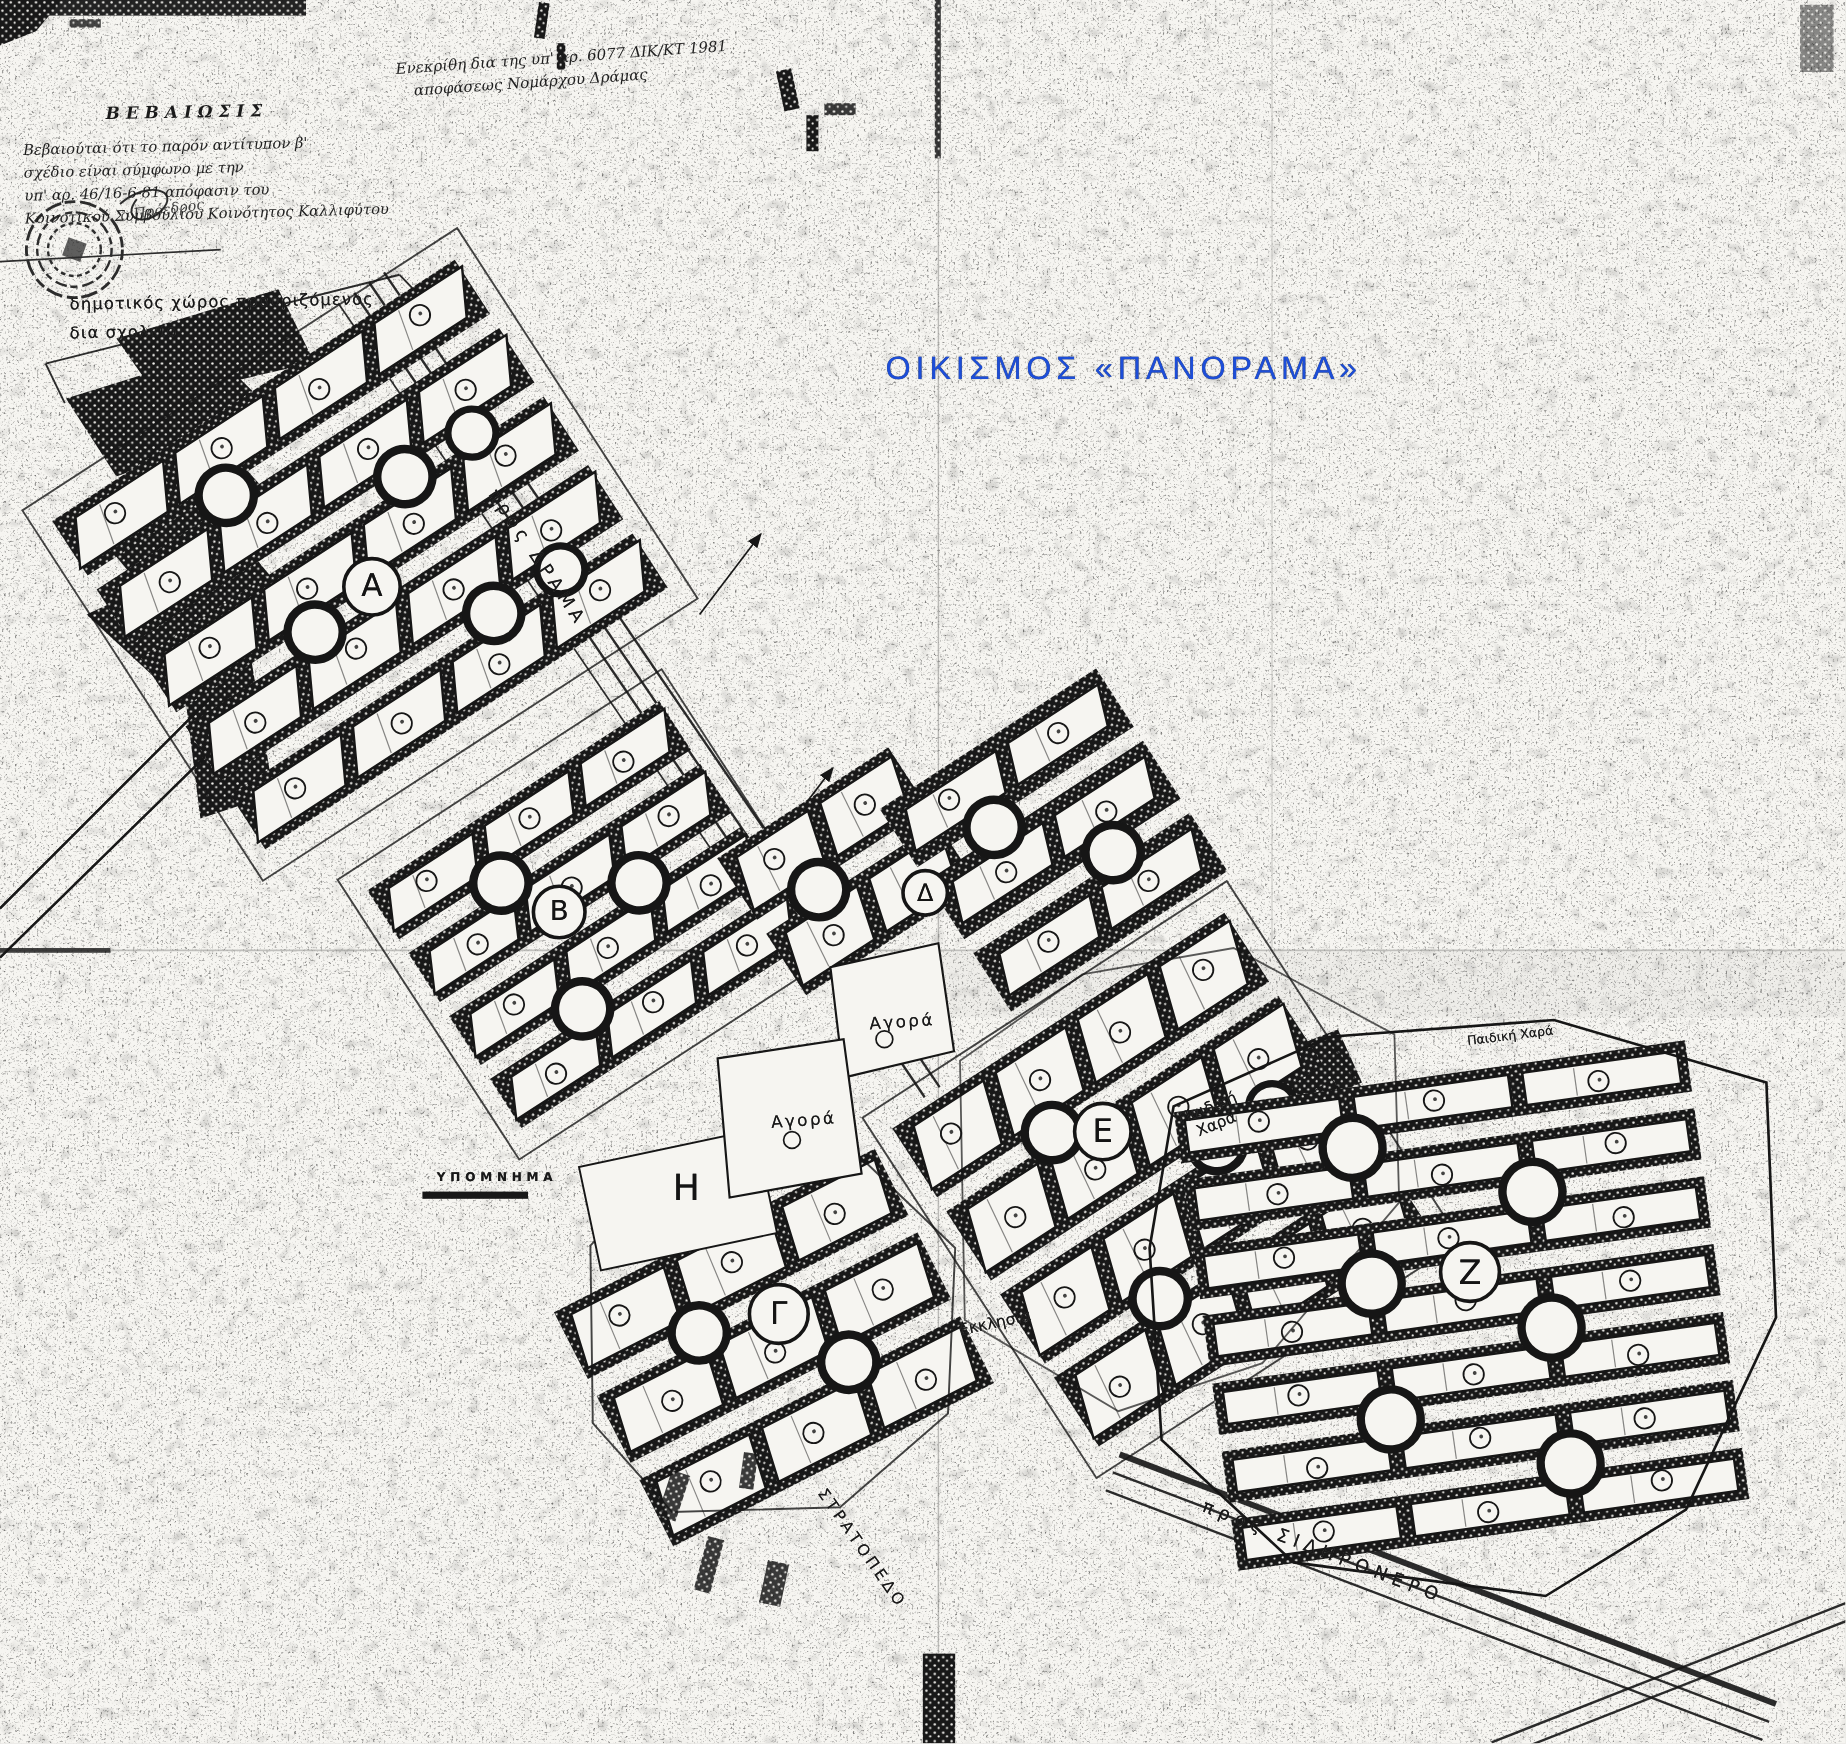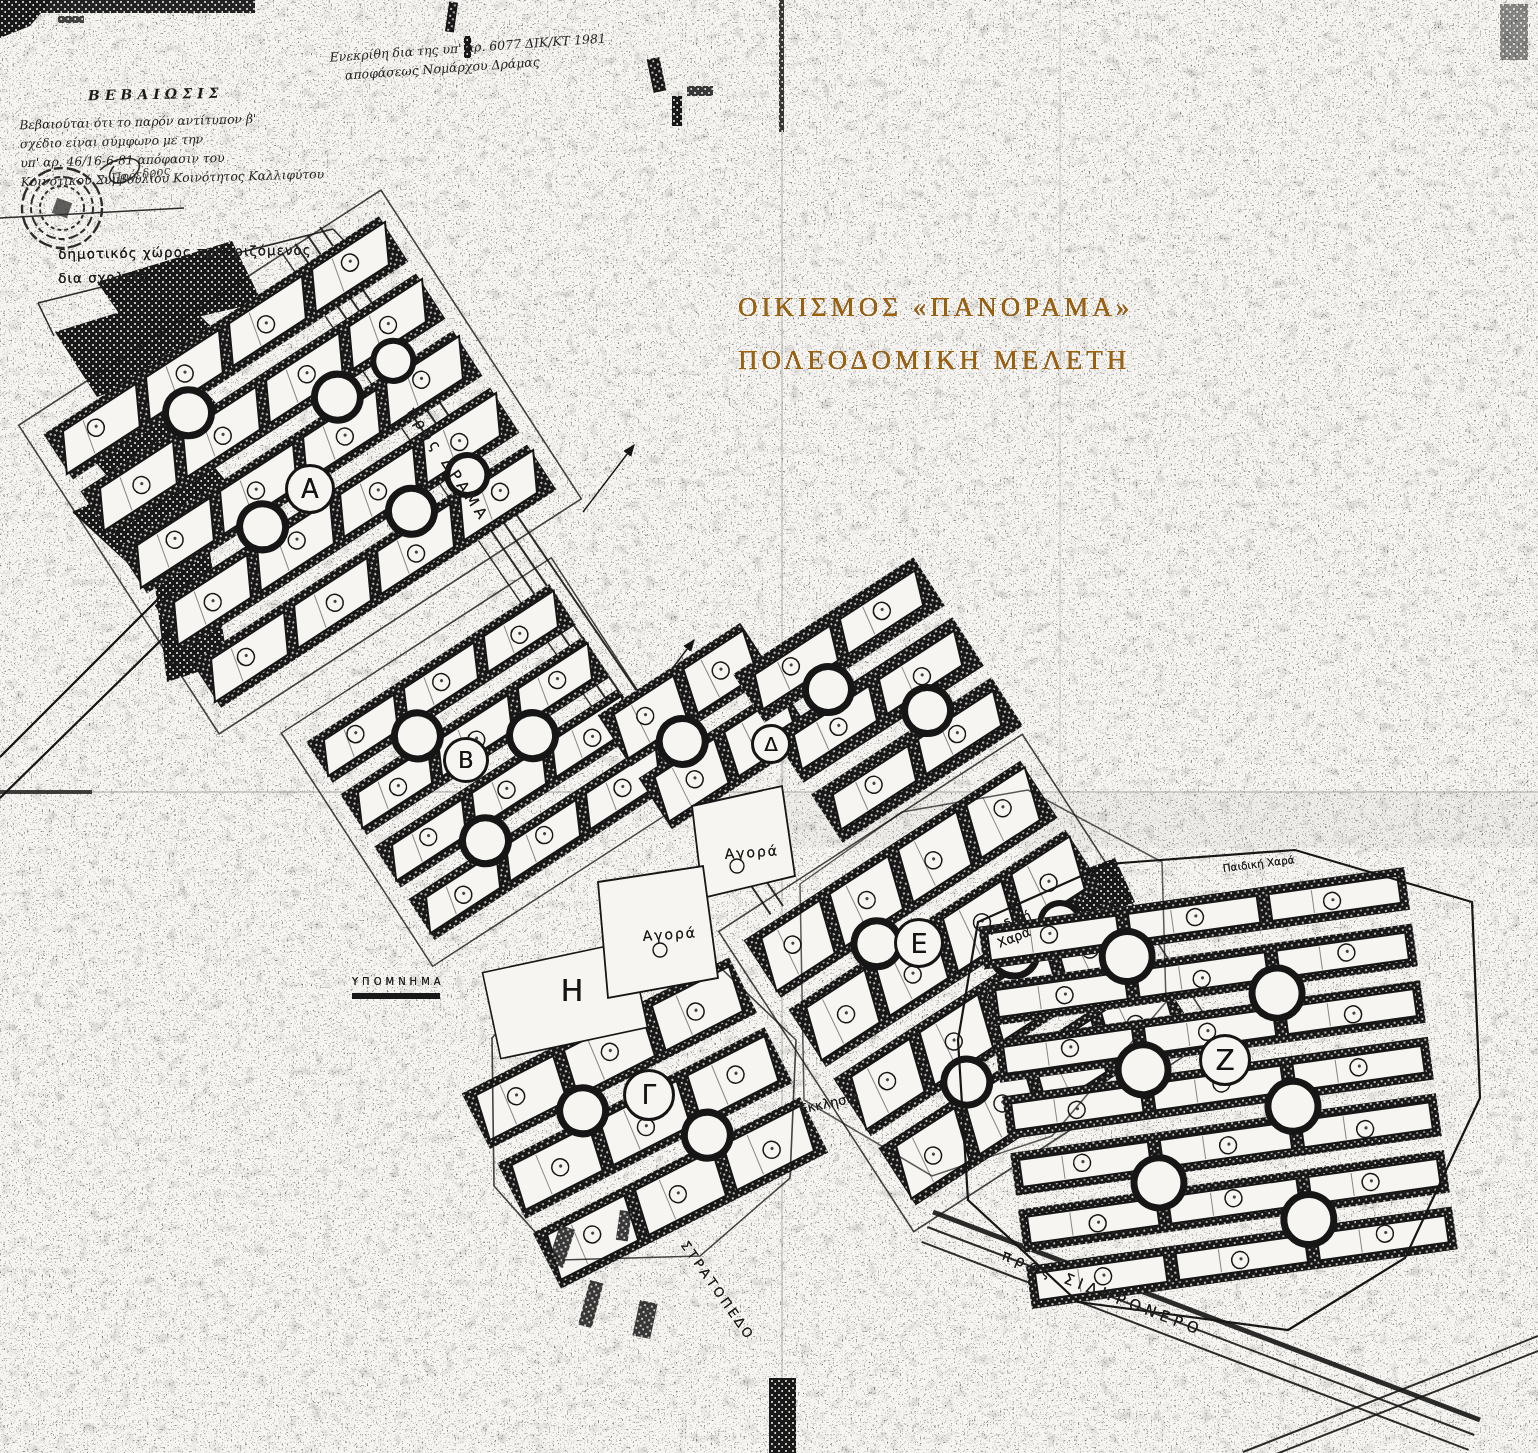--- a/index.html
+++ b/index.html
@@ -5,21 +5,21 @@
   html,body{margin:0;padding:0;background:#e8e7e3;}
   .page{position:relative;width:1538px;height:1453px;background:#f6f5f1;overflow:hidden;
         font-family:"DejaVu Sans",sans-serif;}
   .abs{position:absolute;}
   svg{position:absolute;left:0;top:0;}
   .hand{font-family:"DejaVu Serif",serif;font-style:italic;color:#1f1f1f;line-height:1.55;}
   .hand-title{font-family:"DejaVu Serif",serif;font-style:italic;font-weight:bold;
               letter-spacing:5px;color:#1b1b1b;}
   .mlabel{font-family:"DejaVu Sans",sans-serif;color:#191919;white-space:nowrap;
           text-shadow:0 0 0.5px #444;transform-origin:left top;}
-  .title-line{font-family:Liberation Serif, serif;color:#a16207;letter-spacing:4px;
+  .title-line{font-family:Liberation Sans, sans-serif;color:#1d4ed8;letter-spacing:4px;
               font-size:27px;white-space:nowrap;text-shadow:0 0 0.6px #333;}
   .blk{position:absolute;display:flex;align-items:center;justify-content:center;
        border-radius:50%;background:#f6f5f1;border:3px solid #151515;color:#141414;
        font-family:"DejaVu Sans",sans-serif;text-shadow:0 0 0.5px #333;z-index:5;}
   .legend-bar{position:absolute;background:#181818;z-index:4;}
   .noborder{border:none;background:transparent;}
 </style>
 </head>
 <body>
 
@@ -569,24 +569,23 @@
     <div>υπ' αρ. 46/16-6-81 απόφασιν του</div>
     <div>Κοινοτικού Συμβουλίου Κοινότητος Καλλιφύτου</div>
   </div>
   <div class="abs hand" style="left:100px;top:166px;font-size:12px;transform:rotate(-8deg);opacity:.85;">ο Πρόεδρος</div>
 
   <div class="abs mlabel" style="left:58px;top:246px;font-size:13.5px;letter-spacing:1px;transform:rotate(-1deg);">δημοτικός χώρος προοριζόμενος</div>
   <div class="abs mlabel" style="left:58px;top:270px;font-size:13.5px;letter-spacing:1px;transform:rotate(-1deg);">δια σχολείο</div>
 
   <div class="abs" style="left:738px;top:292px;">
     <div class="title-line">ΟΙΚΙΣΜΟΣ «ΠΑΝΟΡΑΜΑ»</div>
-    <div class="title-line" style="margin-top:22px;">ΠΟΛΕΟΔΟΜΙΚΗ ΜΕΛΕΤΗ</div>
   </div>
 
-  <div class="abs mlabel" style="left:352px;top:976px;font-size:10px;letter-spacing:4px;font-weight:normal;">ΥΠΟΜΝΗΜΑ</div>
+  <div class="abs mlabel" style="left:364px;top:976px;font-size:10px;letter-spacing:4px;font-weight:bold;">ΥΠΟΜΝΗΜΑ</div>
   <div class="legend-bar" style="left:352px;top:993px;width:88px;height:6px;"></div>
 
   <div class="abs mlabel" style="left:418px;top:404px;font-size:15px;letter-spacing:4px;transform:rotate(56deg);">προς ΔΡΑΜΑ</div>
   <div class="abs mlabel" style="left:1006px;top:1246px;font-size:15px;letter-spacing:5px;transform:rotate(21deg);">προς ΣΙΔΗΡΟΝΕΡΟ</div>
   <div class="abs mlabel" style="left:690px;top:1238px;font-size:13px;letter-spacing:3px;transform:rotate(55deg);">ΣΤΡΑΤΟΠΕΔΟ</div>
 
   <div class="abs mlabel" style="left:724px;top:846px;font-size:14px;letter-spacing:2px;transform:rotate(-4deg);z-index:5;">Αγορά</div>
   <div class="abs mlabel" style="left:642px;top:928px;font-size:14px;letter-spacing:2px;transform:rotate(-4deg);z-index:5;">Αγορά</div>
   <div class="abs" style="left:984px;top:916px;transform:rotate(-22deg);z-index:5;">
     <div class="mlabel" style="font-size:13px;">Παιδική</div>

